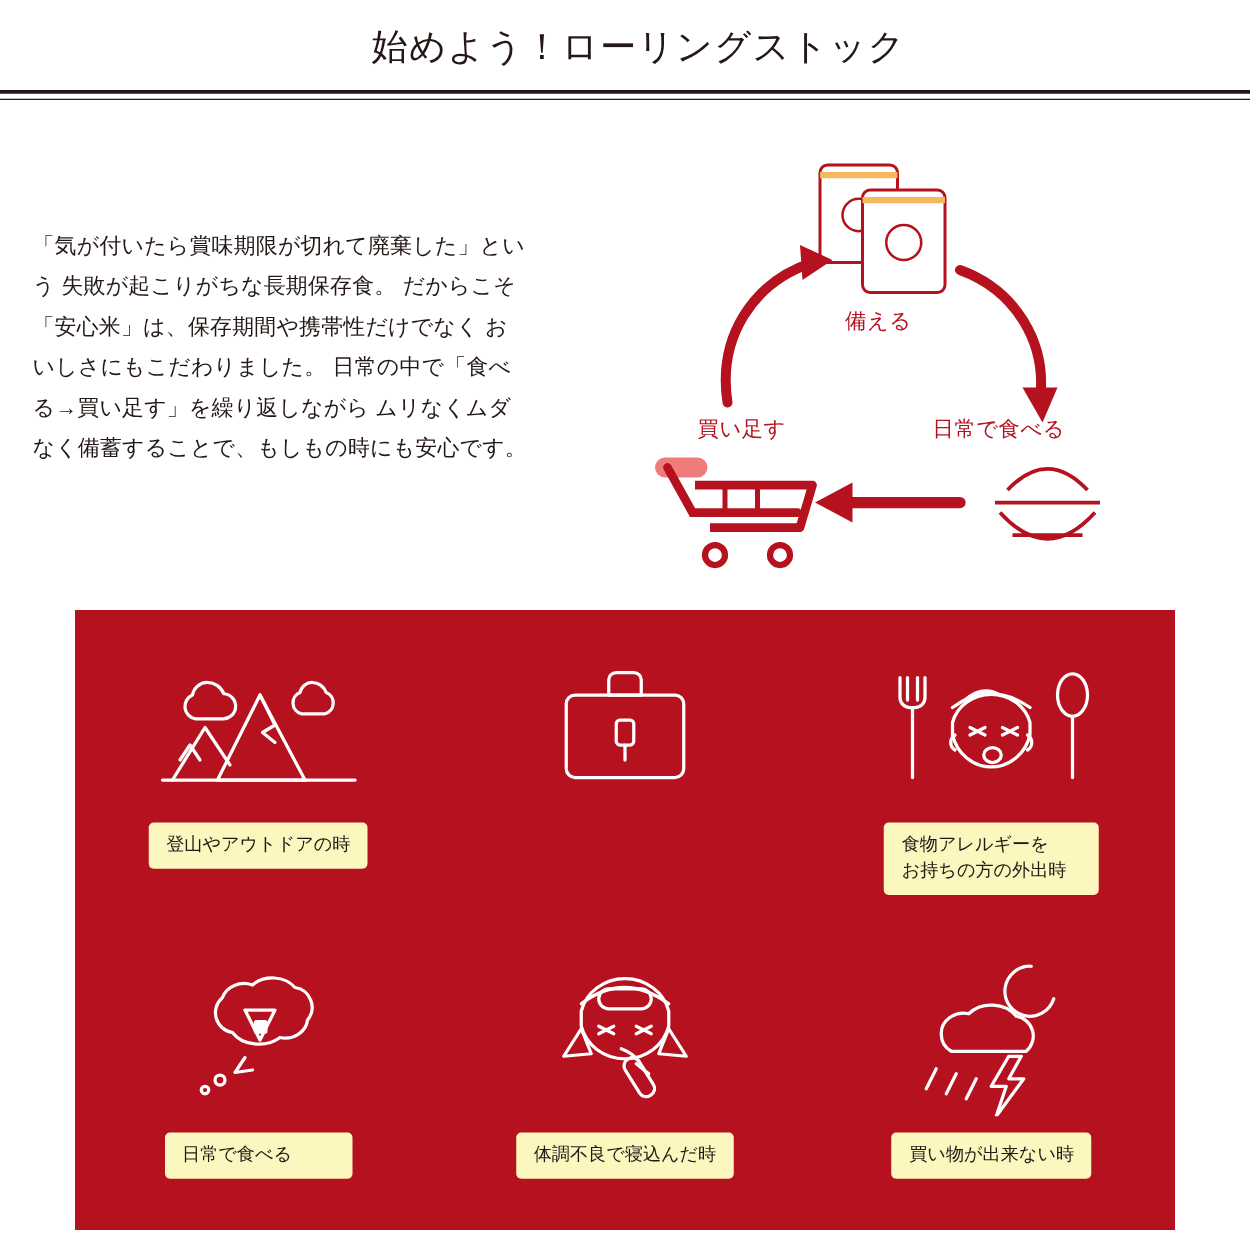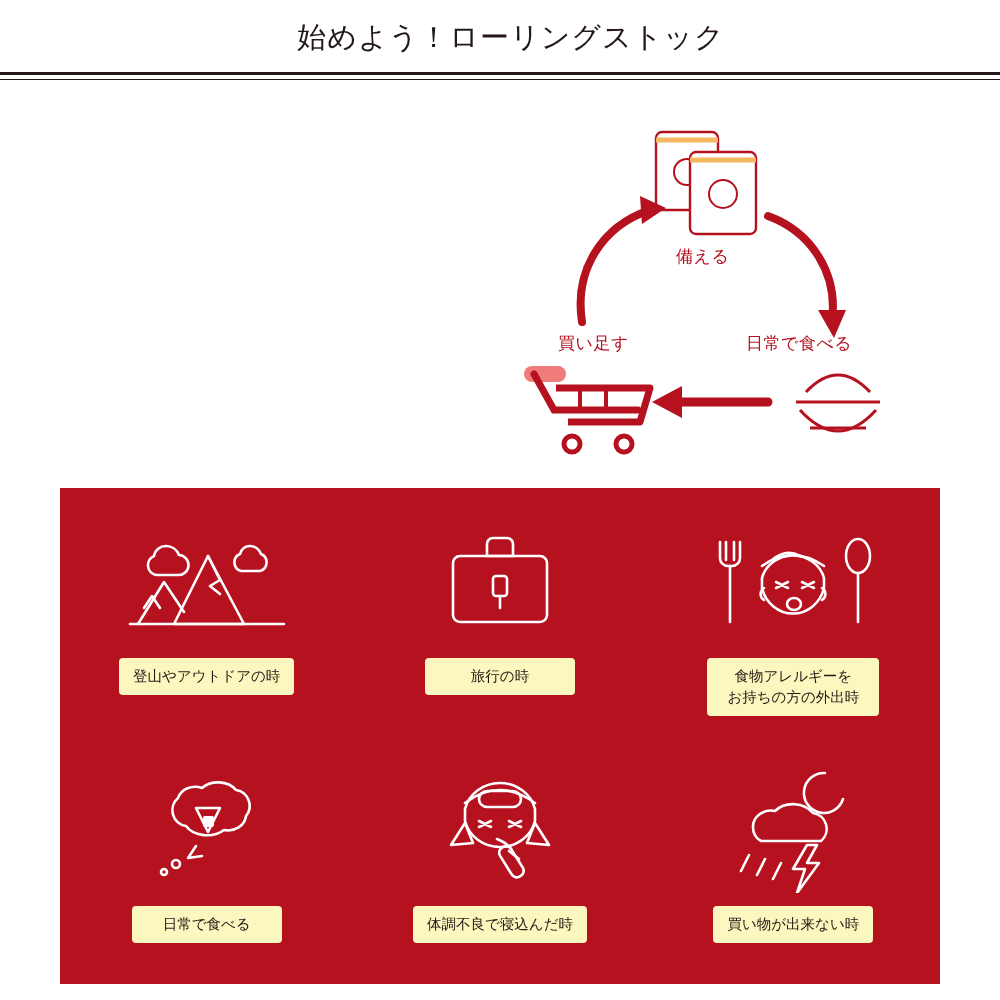--- a/index.html
+++ b/index.html
@@ -66,40 +66,46 @@
   .cell {
     display: flex; flex-direction: column; align-items: center; justify-content: flex-start;
     padding-top: 22px;
   }
   .icon-wrap {
     height: 140px; display: flex; align-items: center; justify-content: center;
   }
   .cell-label {
     margin-top: 8px;
     background: #fcf7bf; color: #231815;
-    font-size: 14.5px; line-height: 1.45; text-align: center;
+    font-size: 14.5px; line-height: 1.45; text-align: left;
     border-radius: 4px;
     padding: 8px 14px;
     min-width: 150px;
     white-space: pre-line;
   }
   .cell-label.wide { min-width: 172px; }
 </style>
 </head>
 <body>
 
 <div class="page">
 
   <div class="header">
     <div class="header-title">始めよう！ローリングストック</div>
   </div>
   <div class="rule-thick"></div>
   <div class="rule-thin"></div>
 
   <div class="lead">
+    <div class="lead-body">「気が付いたら賞味期限が切れて廃棄した」とい
+う 失敗が起こりがちな長期保存食。 だからこそ
+「安心米」は、保存期間や携帯性だけでなく お
+いしさにもこだわりました。 日常の中で「食べ
+る→買い足す」を繰り返しながら ムリなくムダ
+なく備蓄することで、もしもの時にも安心です。</div>
   </div>
 
   <div class="cycle">
     <svg width="470" height="360" viewBox="0 0 470 360" aria-hidden="true">
 
       <g>
         <rect x="146" y="22" width="62" height="78" rx="6" fill="#ffffff" stroke="#b5111f" stroke-width="2.4"></rect>
         <path d="M146 30 h62" stroke="#f5b860" stroke-width="5" fill="none"></path>
         <circle cx="177" cy="62" r="13" fill="none" stroke="#b5111f" stroke-width="2"></circle>
       </g>
@@ -170,21 +176,20 @@
         <div class="icon-wrap">
           <svg width="170" height="120" viewBox="0 0 170 120" aria-hidden="true">
             <g fill="none" stroke="#ffffff" stroke-width="2.6" stroke-linejoin="round" stroke-linecap="round">
               <path d="M72 24 a6 6 0 0 1 6 -6 h14 a6 6 0 0 1 6 6 v12 h-26 Z"></path>
               <rect x="38" y="36" width="94" height="66" rx="7"></rect>
               <rect x="78" y="56" width="14" height="20" rx="3"></rect>
               <path d="M85 76 v12"></path>
             </g>
           </svg>
         </div>
-        <div class="cell-label">旅行の時</div>
       </div>
 
       <div class="cell">
         <div class="icon-wrap">
           <svg width="190" height="120" viewBox="0 0 190 120" aria-hidden="true">
             <g fill="none" stroke="#ffffff" stroke-width="2.6" stroke-linejoin="round" stroke-linecap="round">
 
               <path d="M22 22 v16 a8 8 0 0 0 8 8 h4 a8 8 0 0 0 8 -8 v-16"></path>
               <path d="M28 22 v18 M36 22 v18"></path>
               <path d="M32 46 v56"></path>

